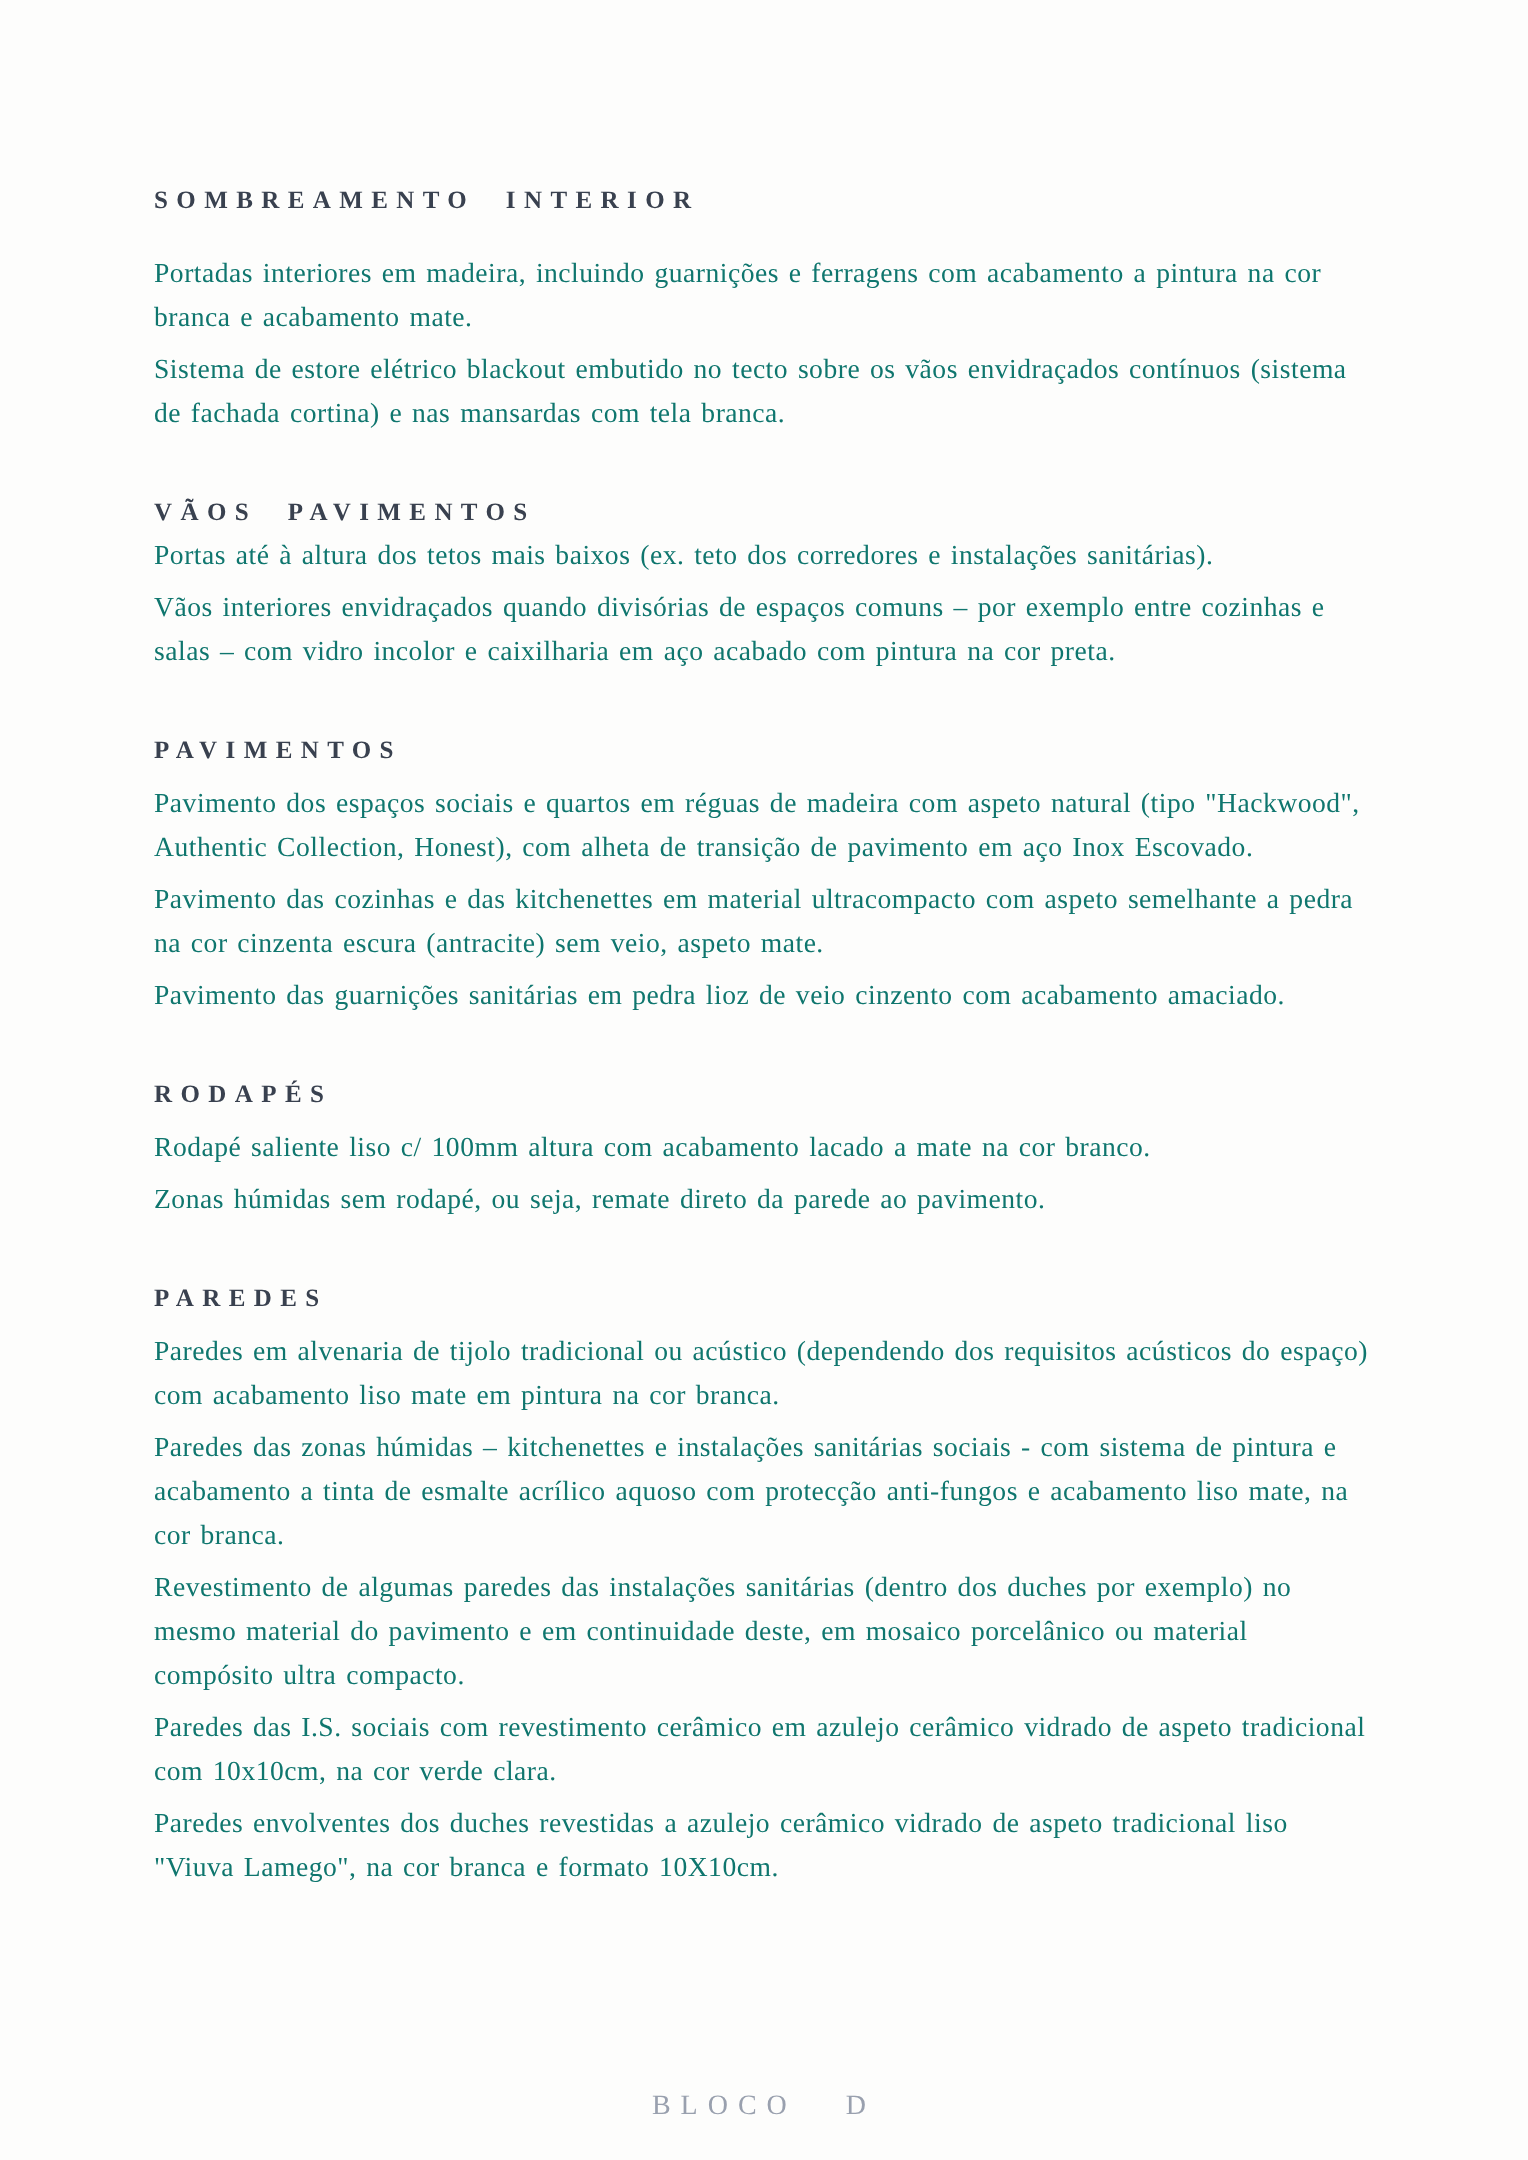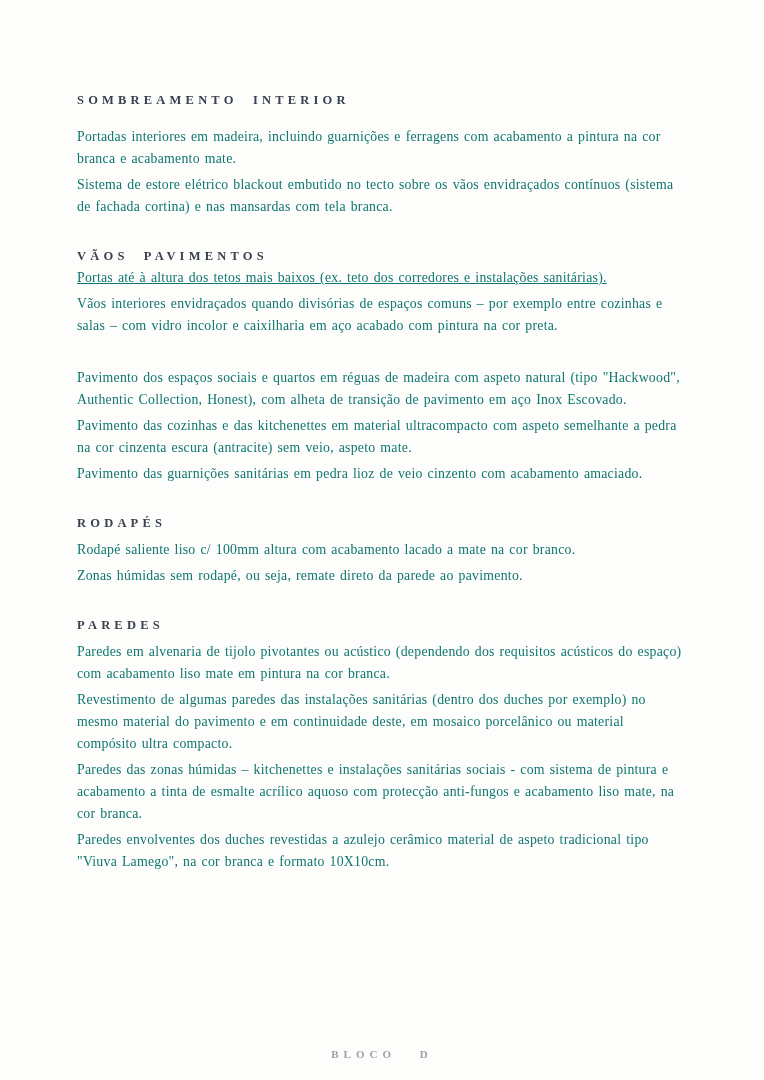--- a/index.html
+++ b/index.html
@@ -30,30 +30,30 @@
   }
   section:first-child h2 { margin-bottom: 18px; }
   p {
     margin: 0 0 4px 0;
     font-size: 13.8px;
     line-height: 22px;
     color: #0f766e;
     letter-spacing: 0.25px;
     word-spacing: 1.2px;
   }
-  p.tight { margin-top: -5px; text-decoration: underline; }
+  p.tight { margin-top: -5px; }
   footer {
     position: absolute;
     left: 0; right: 0;
     bottom: 18px;
     text-align: center;
   }
   .footer-label {
-    font-size: 11px;
-    font-weight: bold;
+    font-size: 14px;
+    font-weight: normal;
     color: #99a0ae;
     letter-spacing: 5px;
     word-spacing: 16px;
   }
 </style>
 </head>
 <body>
 
 <div class="page">
   <main class="content">
@@ -64,37 +64,39 @@
       <p>Sistema de estore elétrico blackout embutido no tecto sobre os vãos envidraçados contínuos (sistema de fachada cortina) e nas mansardas com tela branca.</p>
     </section>
 
     <section>
       <h2>VÃOS PAVIMENTOS</h2>
       <p class="tight">Portas até à altura dos tetos mais baixos (ex. teto dos corredores e instalações sanitárias).</p>
       <p>Vãos interiores envidraçados quando divisórias de espaços comuns – por exemplo entre cozinhas e salas – com vidro incolor e caixilharia em aço acabado com pintura na cor preta.</p>
     </section>
 
     <section>
+      <h2>PAVIMENTOS</h2>
       <p>Pavimento dos espaços sociais e quartos em réguas de madeira com aspeto natural (tipo "Hackwood", Authentic Collection, Honest), com alheta de transição de pavimento em aço Inox Escovado.</p>
       <p>Pavimento das cozinhas e das kitchenettes em material ultracompacto com aspeto semelhante a pedra na cor cinzenta escura (antracite) sem veio, aspeto mate.</p>
       <p>Pavimento das guarnições sanitárias em pedra lioz de veio cinzento com acabamento amaciado.</p>
     </section>
 
     <section>
       <h2>RODAPÉS</h2>
       <p>Rodapé saliente liso c/ 100mm altura com acabamento lacado a mate na cor branco.</p>
       <p>Zonas húmidas sem rodapé, ou seja, remate direto da parede ao pavimento.</p>
     </section>
 
     <section>
       <h2>PAREDES</h2>
-      <p>Paredes em alvenaria de tijolo pivotantes ou acústico (dependendo dos requisitos acústicos do espaço) com acabamento liso mate em pintura na cor branca.</p>
+      <p>Paredes em alvenaria de tijolo tradicional ou acústico (dependendo dos requisitos acústicos do espaço) com acabamento liso mate em pintura na cor branca.</p>
+      <p>Paredes das zonas húmidas – kitchenettes e instalações sanitárias sociais - com sistema de pintura e acabamento a tinta de esmalte acrílico aquoso com protecção anti-fungos e acabamento liso mate, na cor branca.</p>
       <p>Revestimento de algumas paredes das instalações sanitárias (dentro dos duches por exemplo) no mesmo material do pavimento e em continuidade deste, em mosaico porcelânico ou material compósito ultra compacto.</p>
-      <p>Paredes das zonas húmidas – kitchenettes e instalações sanitárias sociais - com sistema de pintura e acabamento a tinta de esmalte acrílico aquoso com protecção anti-fungos e acabamento liso mate, na cor branca.</p>
-      <p>Paredes envolventes dos duches revestidas a azulejo cerâmico material de aspeto tradicional tipo "Viuva Lamego", na cor branca e formato 10X10cm.</p>
+      <p>Paredes das I.S. sociais com revestimento cerâmico em azulejo cerâmico vidrado de aspeto tradicional com 10x10cm, na cor verde clara.</p>
+      <p>Paredes envolventes dos duches revestidas a azulejo cerâmico vidrado de aspeto tradicional liso "Viuva Lamego", na cor branca e formato 10X10cm.</p>
     </section>
 
   </main>
 
   <footer>
     <span class="footer-label">BLOCO D</span>
   </footer>
 </div>
 
 </body></html>

